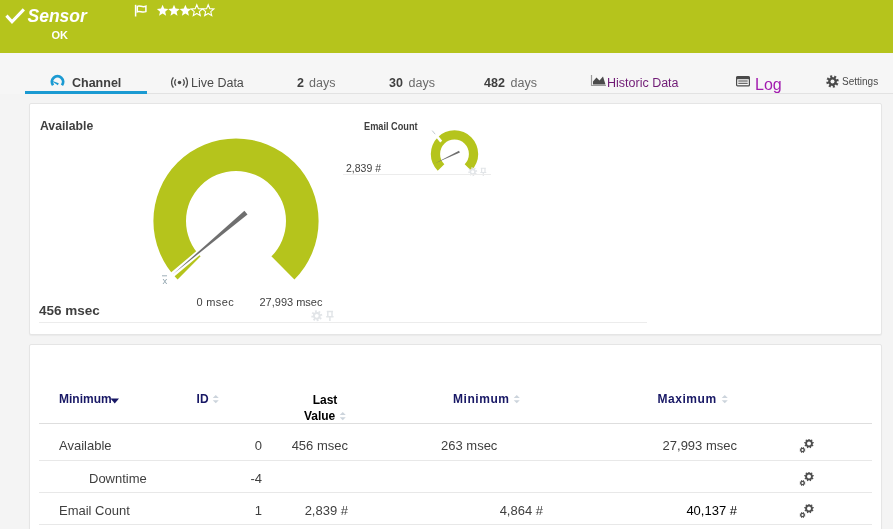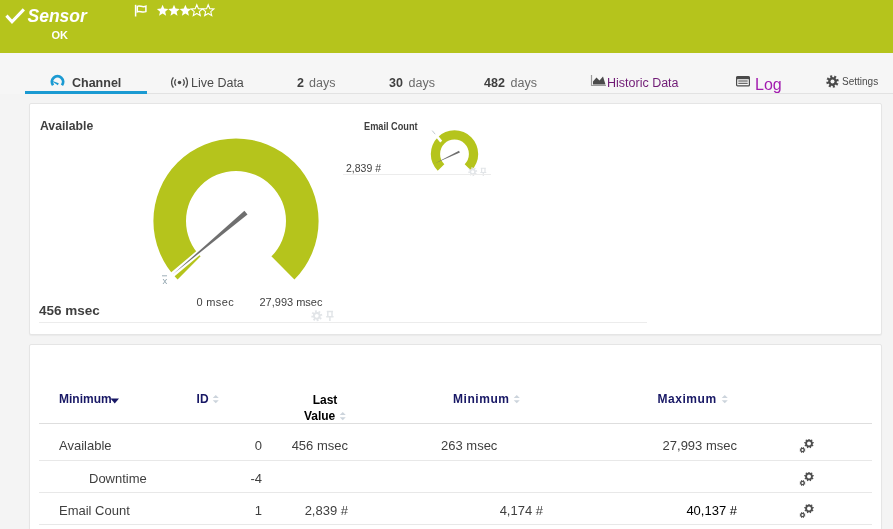--- a/index.html
+++ b/index.html
@@ -136,20 +136,20 @@
 <svg class="abs" style="left:798.5px;top:472px" width="16" height="16">
     <path d="M13.84 5.18 L13.62 5.96 L14.54 6.34 L13.86 7.52 L13.07 6.90 L12.51 7.49 L11.83 7.94 L12.30 8.83 L11.02 9.29 L10.81 8.31 L10.00 8.40 L9.19 8.31 L8.98 9.29 L7.70 8.83 L8.17 7.94 L7.49 7.49 L6.93 6.90 L6.14 7.52 L5.46 6.34 L6.38 5.96 L6.16 5.18 L6.10 4.36 L5.10 4.33 L5.34 2.99 L6.29 3.29 L6.62 2.55 L7.10 1.89 L6.36 1.22 L7.40 0.34 L7.93 1.19 L8.67 0.84 L9.46 0.64 L9.32 -0.35 L10.68 -0.35 L10.54 0.64 L11.33 0.84 L12.07 1.19 L12.60 0.34 L13.64 1.22 L12.90 1.89 L13.38 2.55 L13.71 3.29 L14.66 2.99 L14.90 4.33 L13.90 4.36 Z" fill="#4e4e4e"></path>
     <circle cx="10.0" cy="4.5" r="2.0" fill="#fff"></circle>
     <path d="M5.80 11.00 L5.75 11.49 L6.43 11.64 L6.03 12.62 L5.44 12.24 L5.13 12.63 L4.74 12.94 L5.12 13.53 L4.14 13.93 L3.99 13.25 L3.50 13.30 L3.01 13.25 L2.86 13.93 L1.88 13.53 L2.26 12.94 L1.87 12.63 L1.56 12.24 L0.97 12.62 L0.57 11.64 L1.25 11.49 L1.20 11.00 L1.25 10.51 L0.57 10.36 L0.97 9.38 L1.56 9.76 L1.87 9.37 L2.26 9.06 L1.88 8.47 L2.86 8.07 L3.01 8.75 L3.50 8.70 L3.99 8.75 L4.14 8.07 L5.12 8.47 L4.74 9.06 L5.13 9.37 L5.44 9.76 L6.03 9.38 L6.43 10.36 L5.75 10.51 Z" fill="#4e4e4e"></path>
     <circle cx="3.5" cy="11.0" r="1.05" fill="#fff"></circle>
   </svg>
 <div class="abs" style="left:39px;top:492px;width:833px;height:1px;background:#e8e8e8;"></div>
 <div class="abs" style="left:59px;top:503px;font-size:13px;color:#3f3f3f;">Email Count</div>
 <div class="abs" style="left:190px;top:503px;width:72px;text-align:right;font-size:13px;color:#3f3f3f;">1</div>
 <div class="abs" style="left:256px;top:503px;width:92px;text-align:right;font-size:13px;color:#3f3f3f;">2,839 #</div>
-<div class="abs" style="left:441px;top:503px;width:102px;text-align:right;font-size:13px;color:#3f3f3f;">4,174 #</div>
+<div class="abs" style="left:441px;top:503px;width:102px;text-align:right;font-size:13px;color:#3f3f3f;">4,864 #</div>
 <div class="abs" style="left:635px;top:503px;width:102px;text-align:right;font-size:13px;color:#000000;">40,137 #</div>
 <svg class="abs" style="left:798.5px;top:504px" width="16" height="16">
     <path d="M13.84 5.18 L13.62 5.96 L14.54 6.34 L13.86 7.52 L13.07 6.90 L12.51 7.49 L11.83 7.94 L12.30 8.83 L11.02 9.29 L10.81 8.31 L10.00 8.40 L9.19 8.31 L8.98 9.29 L7.70 8.83 L8.17 7.94 L7.49 7.49 L6.93 6.90 L6.14 7.52 L5.46 6.34 L6.38 5.96 L6.16 5.18 L6.10 4.36 L5.10 4.33 L5.34 2.99 L6.29 3.29 L6.62 2.55 L7.10 1.89 L6.36 1.22 L7.40 0.34 L7.93 1.19 L8.67 0.84 L9.46 0.64 L9.32 -0.35 L10.68 -0.35 L10.54 0.64 L11.33 0.84 L12.07 1.19 L12.60 0.34 L13.64 1.22 L12.90 1.89 L13.38 2.55 L13.71 3.29 L14.66 2.99 L14.90 4.33 L13.90 4.36 Z" fill="#4e4e4e"></path>
     <circle cx="10.0" cy="4.5" r="2.0" fill="#fff"></circle>
     <path d="M5.80 11.00 L5.75 11.49 L6.43 11.64 L6.03 12.62 L5.44 12.24 L5.13 12.63 L4.74 12.94 L5.12 13.53 L4.14 13.93 L3.99 13.25 L3.50 13.30 L3.01 13.25 L2.86 13.93 L1.88 13.53 L2.26 12.94 L1.87 12.63 L1.56 12.24 L0.97 12.62 L0.57 11.64 L1.25 11.49 L1.20 11.00 L1.25 10.51 L0.57 10.36 L0.97 9.38 L1.56 9.76 L1.87 9.37 L2.26 9.06 L1.88 8.47 L2.86 8.07 L3.01 8.75 L3.50 8.70 L3.99 8.75 L4.14 8.07 L5.12 8.47 L4.74 9.06 L5.13 9.37 L5.44 9.76 L6.03 9.38 L6.43 10.36 L5.75 10.51 Z" fill="#4e4e4e"></path>
     <circle cx="3.5" cy="11.0" r="1.05" fill="#fff"></circle>
   </svg>
 <div class="abs" style="left:39px;top:524px;width:833px;height:1px;background:#e8e8e8;"></div>
 </body></html>

